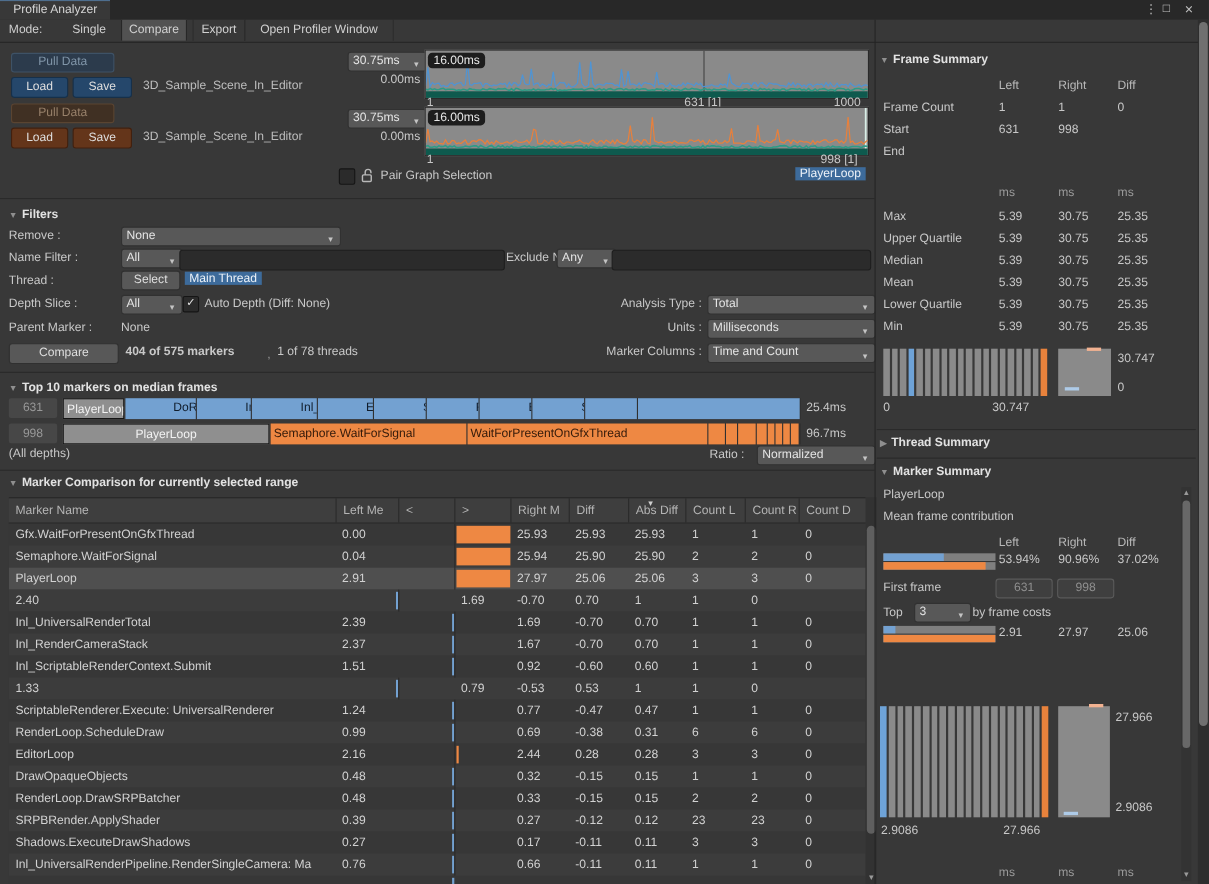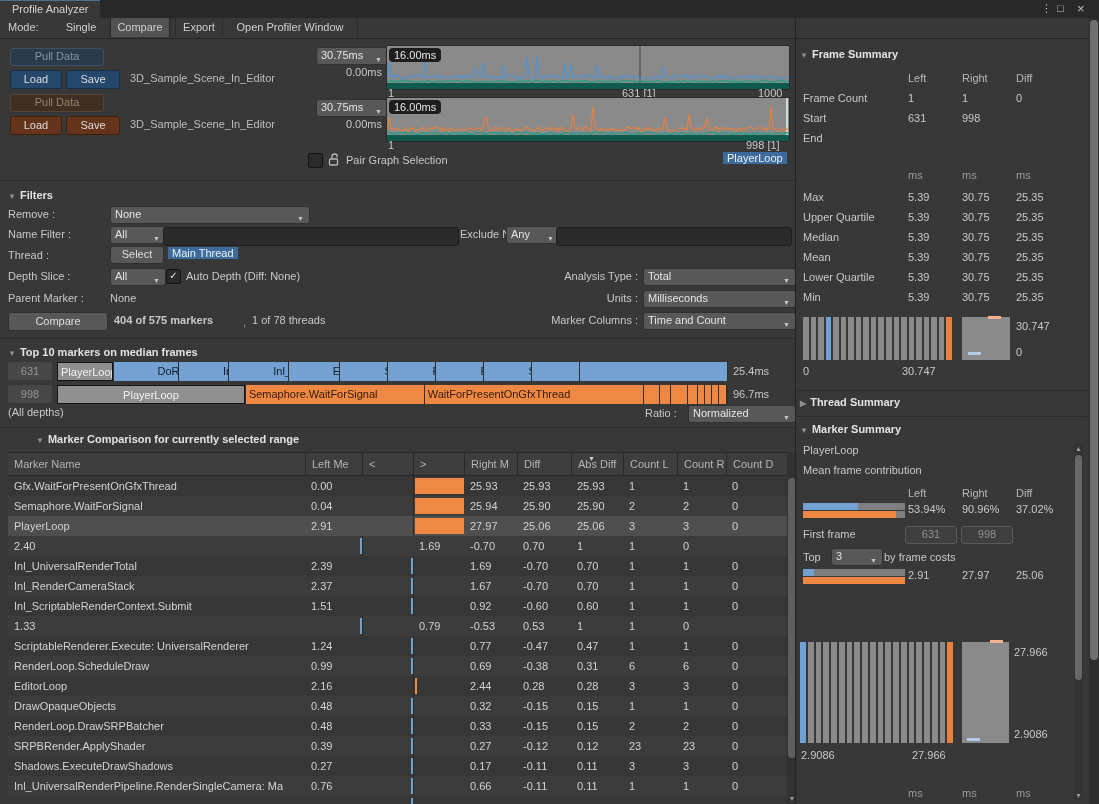--- a/index.html
+++ b/index.html
@@ -210,21 +210,21 @@
       <div class="seg orange" style="width: 0.5%;"></div>
       <div class="seg orange" style="width: 1%;"></div>
     </div>
   <span class="a" style="left:733px;top:388px;">96.7ms</span>
   <span class="a" style="left:8px;top:406px;">(All depths)</span>
   <span class="a" style="left:645px;top:407px;">Ratio :</span>
   <div class="dd" style="left:688px;top:405px;width:98px;"><span>Normalized</span><span class="arr">▼</span></div>
 
   <div class="divh" style="left:0;top:427px;width:795px;"></div>
 
-  <span class="a bold" style="left:8px;top:433px;margin-left:28px;"><span class="tri">▼</span><span>Marker Comparison for currently selected range</span></span>
+  <span class="a bold" style="left:8px;top:433px;"><span class="tri">▼</span><span>Marker Comparison for currently selected range</span></span>
   <div class="thead a" style="left:8px;top:452px;width:779px;">
     <div class="crow" style="background:transparent;height:22px;">
       <div class="hcell">Marker Name</div>
       <div class="hcell">Left Me</div>
       <div class="hcell">&lt;</div>
       <div class="hcell">&gt;</div>
       <div class="hcell">Right M</div>
       <div class="hcell">Diff</div>
       <div class="hcell"><span style="position:absolute;left:16px;top:-5px;font-size:7px;color:#cfcfcf;">▼</span><span>Abs Diff</span></div>
       <div class="hcell">Count L</div>

